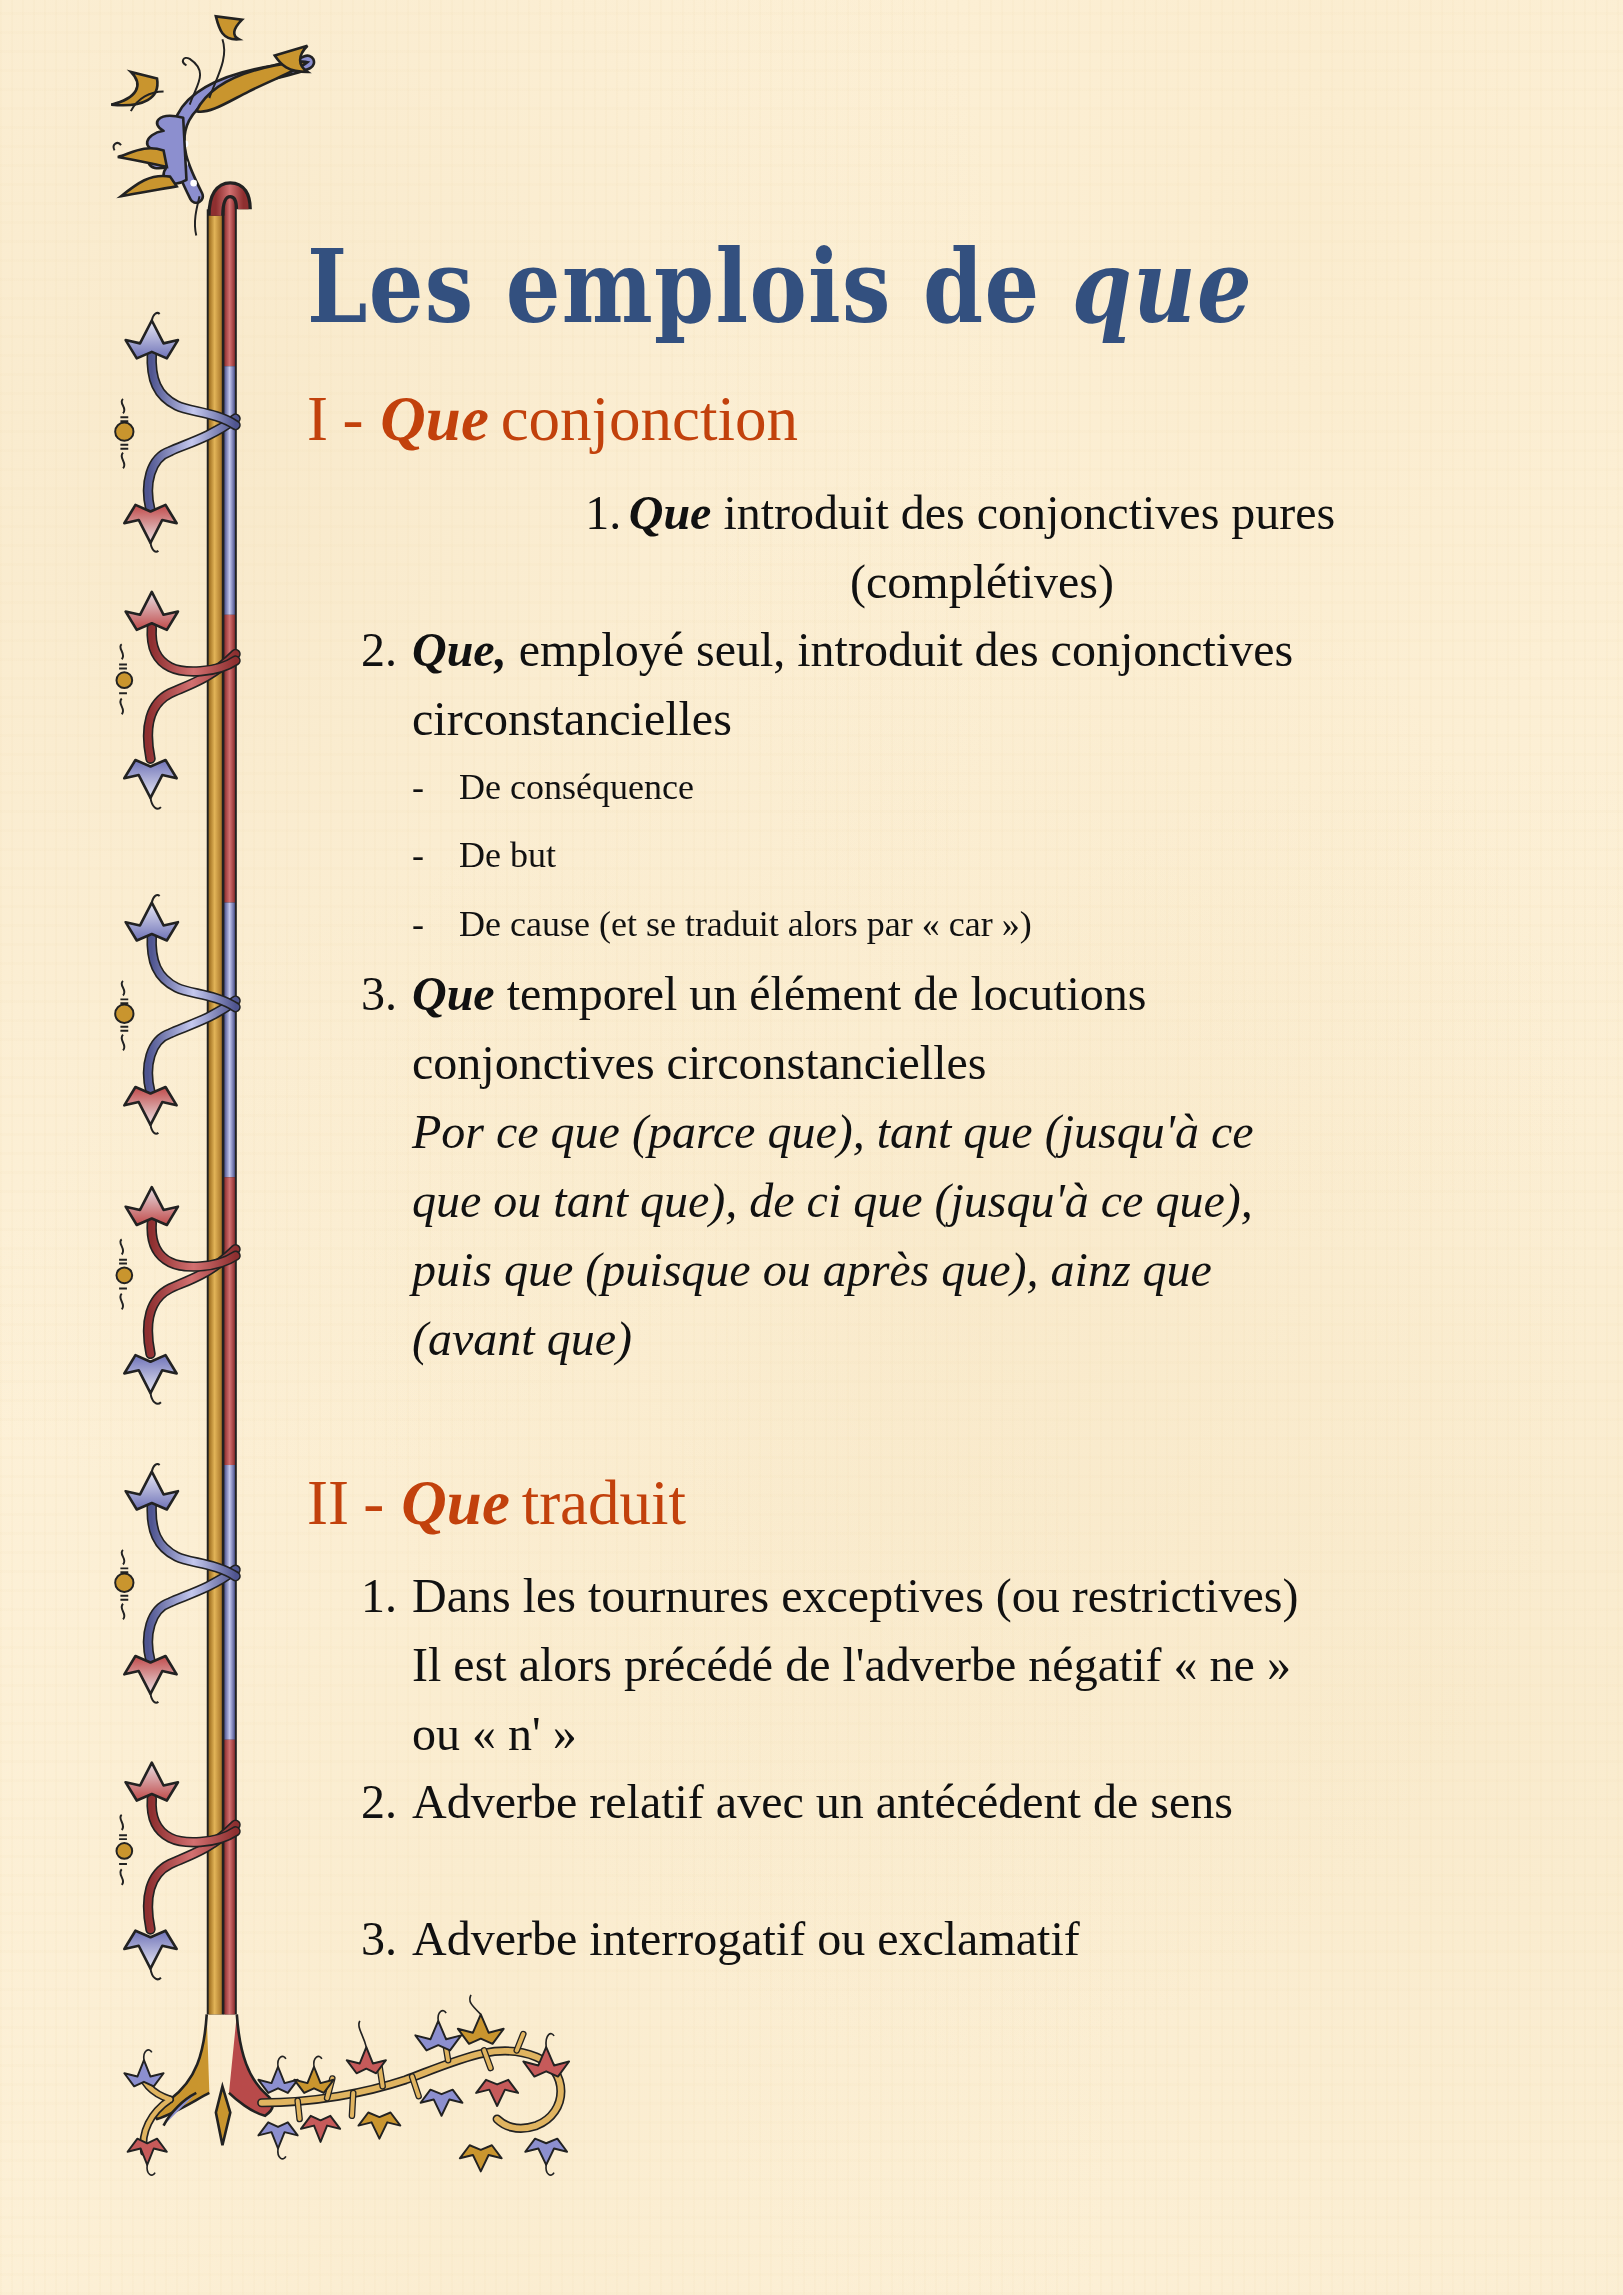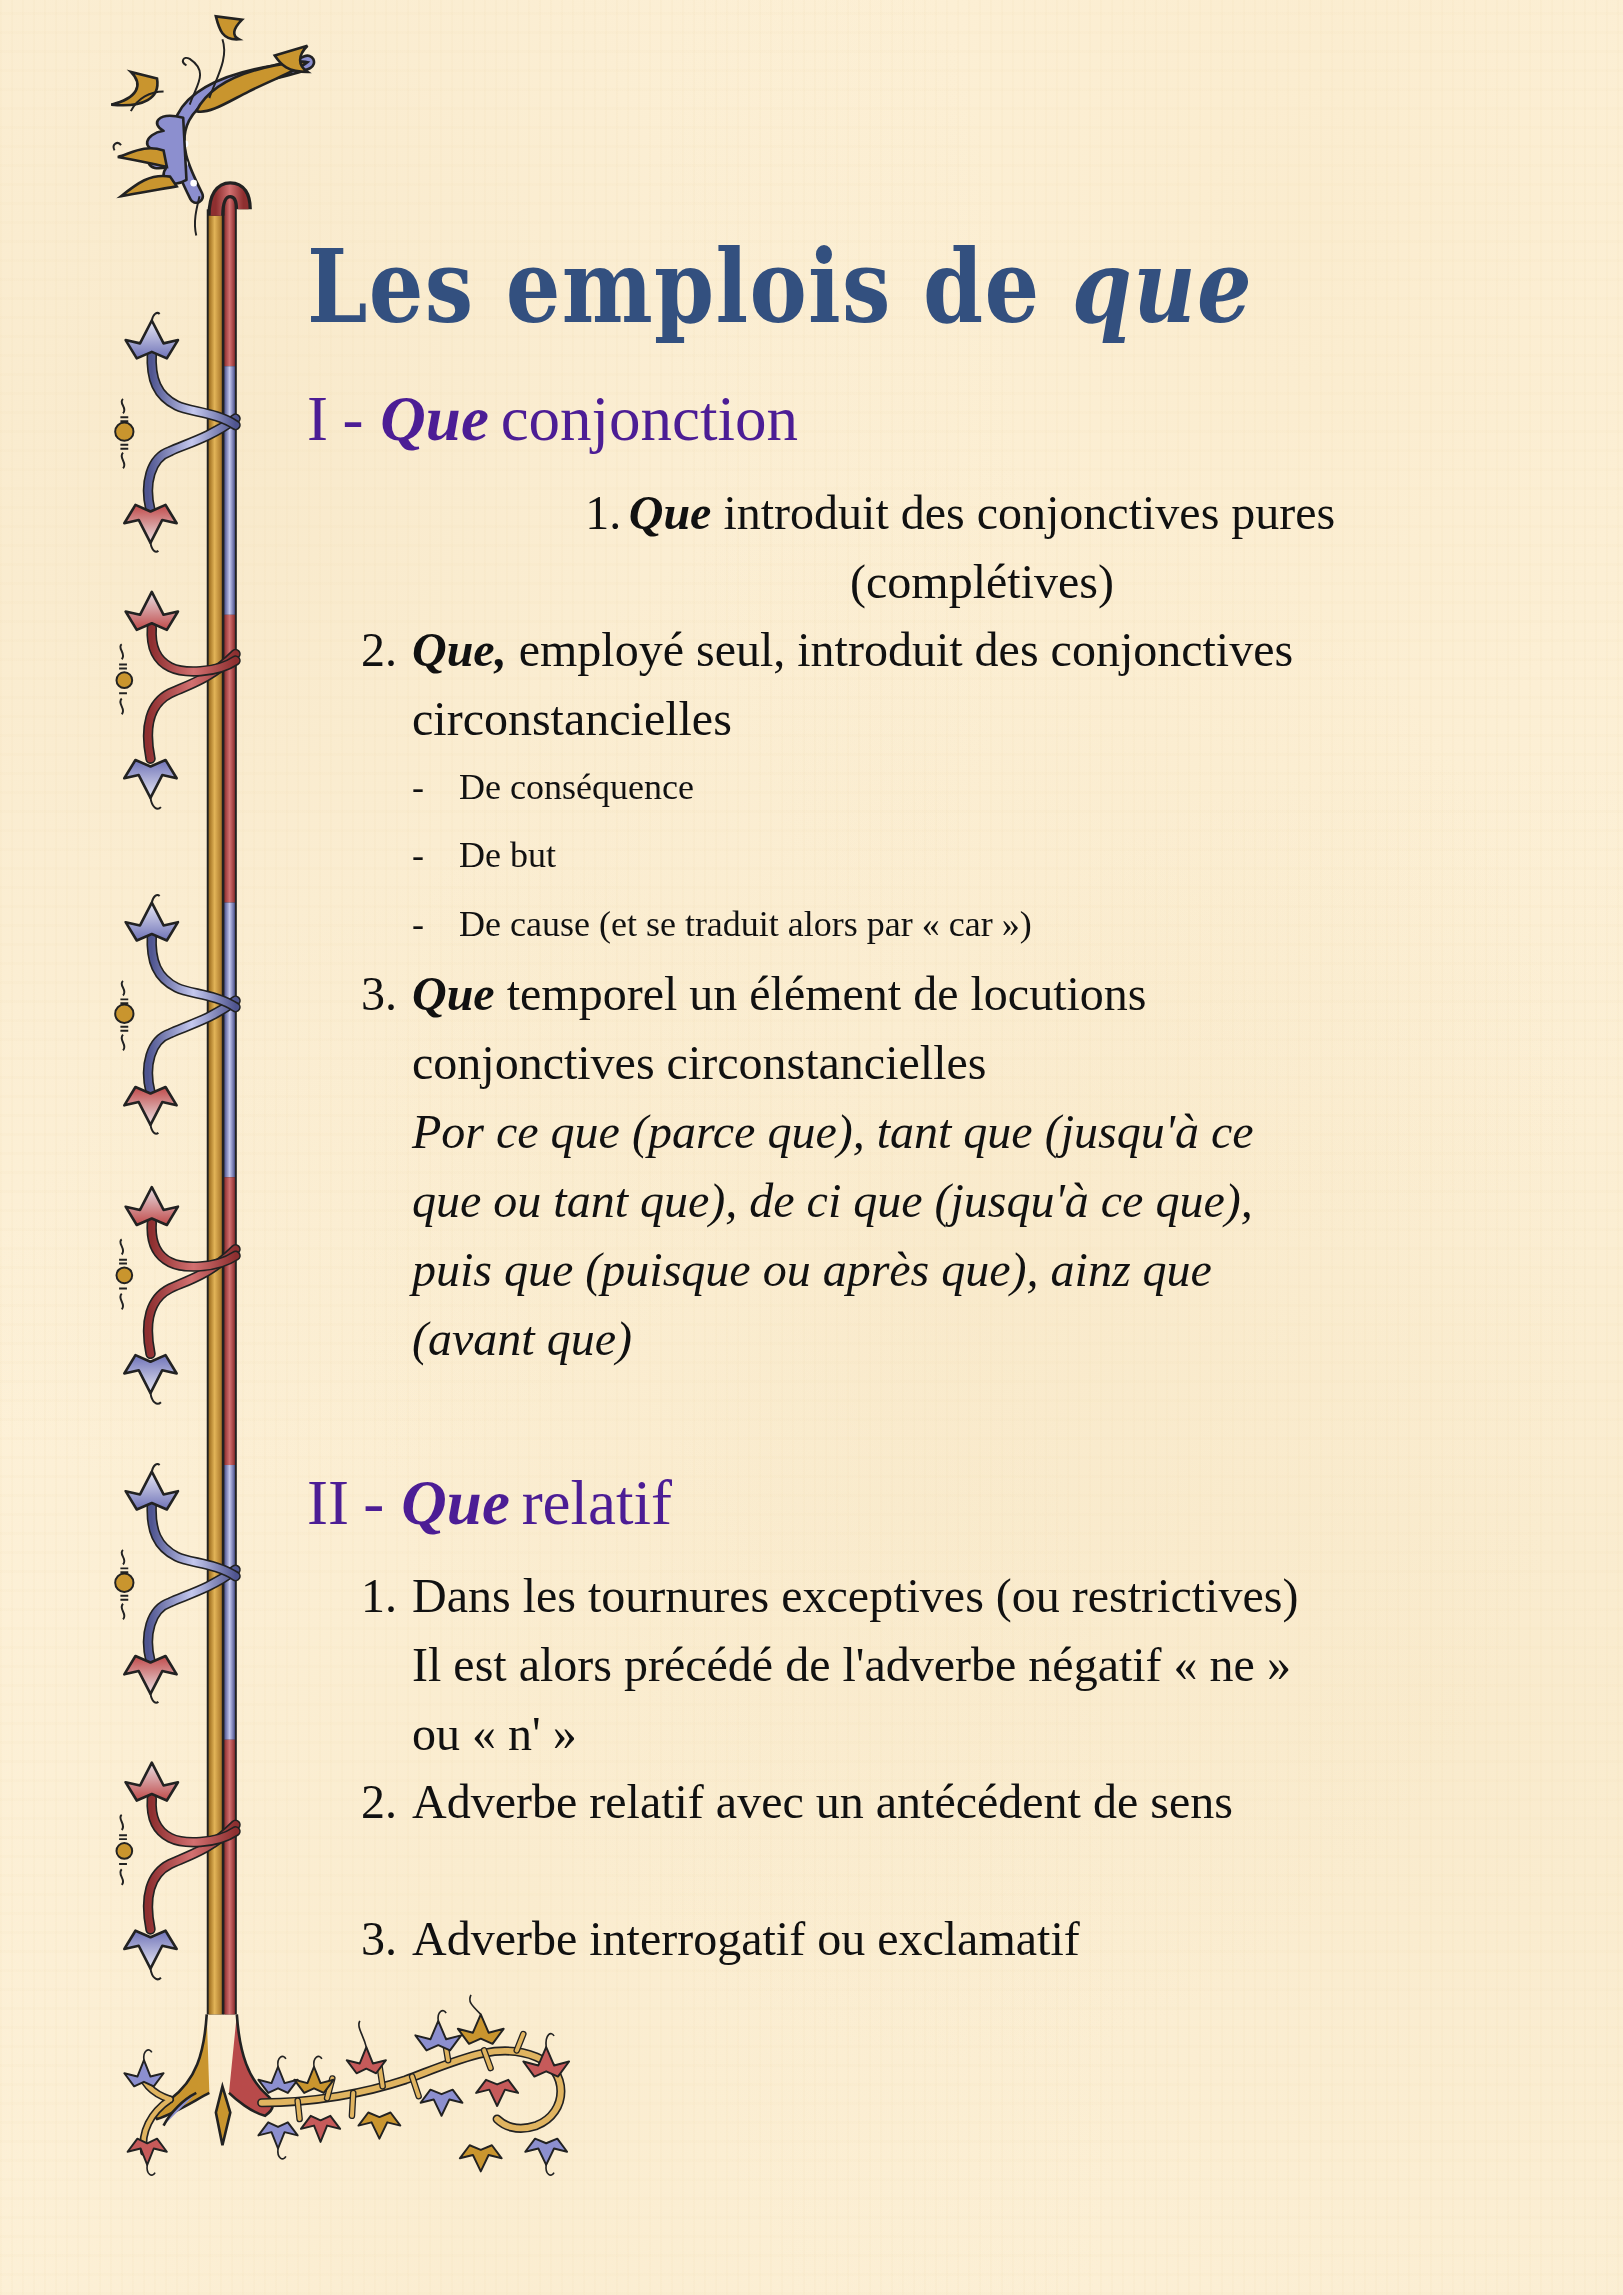--- a/index.html
+++ b/index.html
@@ -61,21 +61,21 @@
     }
 
     .section-heading {
       position: absolute;
       left: 0;
       margin: 0;
       font-family: "Liberation Serif", serif;
       font-weight: normal;
       font-size: 63px;
       line-height: 1;
-      color: #4c1d95;
+      color: #c2410c;
       white-space: nowrap;
     }
     .section-heading .num { margin-right: 14.4px; }
     .section-heading .dash { margin-right: 17px; }
     .section-heading .que {
       font-style: italic;
       font-weight: bold;
       margin-right: 11.8px;
     }
 
@@ -348,21 +348,21 @@
       <span class="cont">conjonctives circonstancielles</span>
       <span class="cont italic">Por ce que (parce que), tant que (jusqu'à ce</span>
       <span class="cont italic">que ou tant que), de ci que (jusqu'à ce que),</span>
       <span class="cont italic">puis que (puisque ou après que), ainz que</span>
       <span class="cont italic">(avant que)</span>
     </div>
   </section>
 
   <section>
     <h2 class="section-heading" style="top:1236px;">
-      <span class="num">II</span><span class="dash">-</span><span class="que">Que</span><span>relatif</span>
+      <span class="num">II</span><span class="dash">-</span><span class="que">Que</span><span>traduit</span>
     </h2>
 
     <div class="item" style="top:1325px;">
       <span class="marker">1.</span><span>Dans les tournures exceptives (ou restrictives)</span>
       <span class="cont">Il est alors précédé de l'adverbe négatif « ne »</span>
       <span class="cont">ou « n' »</span>
     </div>
 
     <div class="item" style="top:1531px;">
       <span class="marker">2.</span><span>Adverbe relatif avec un antécédent de sens</span>

